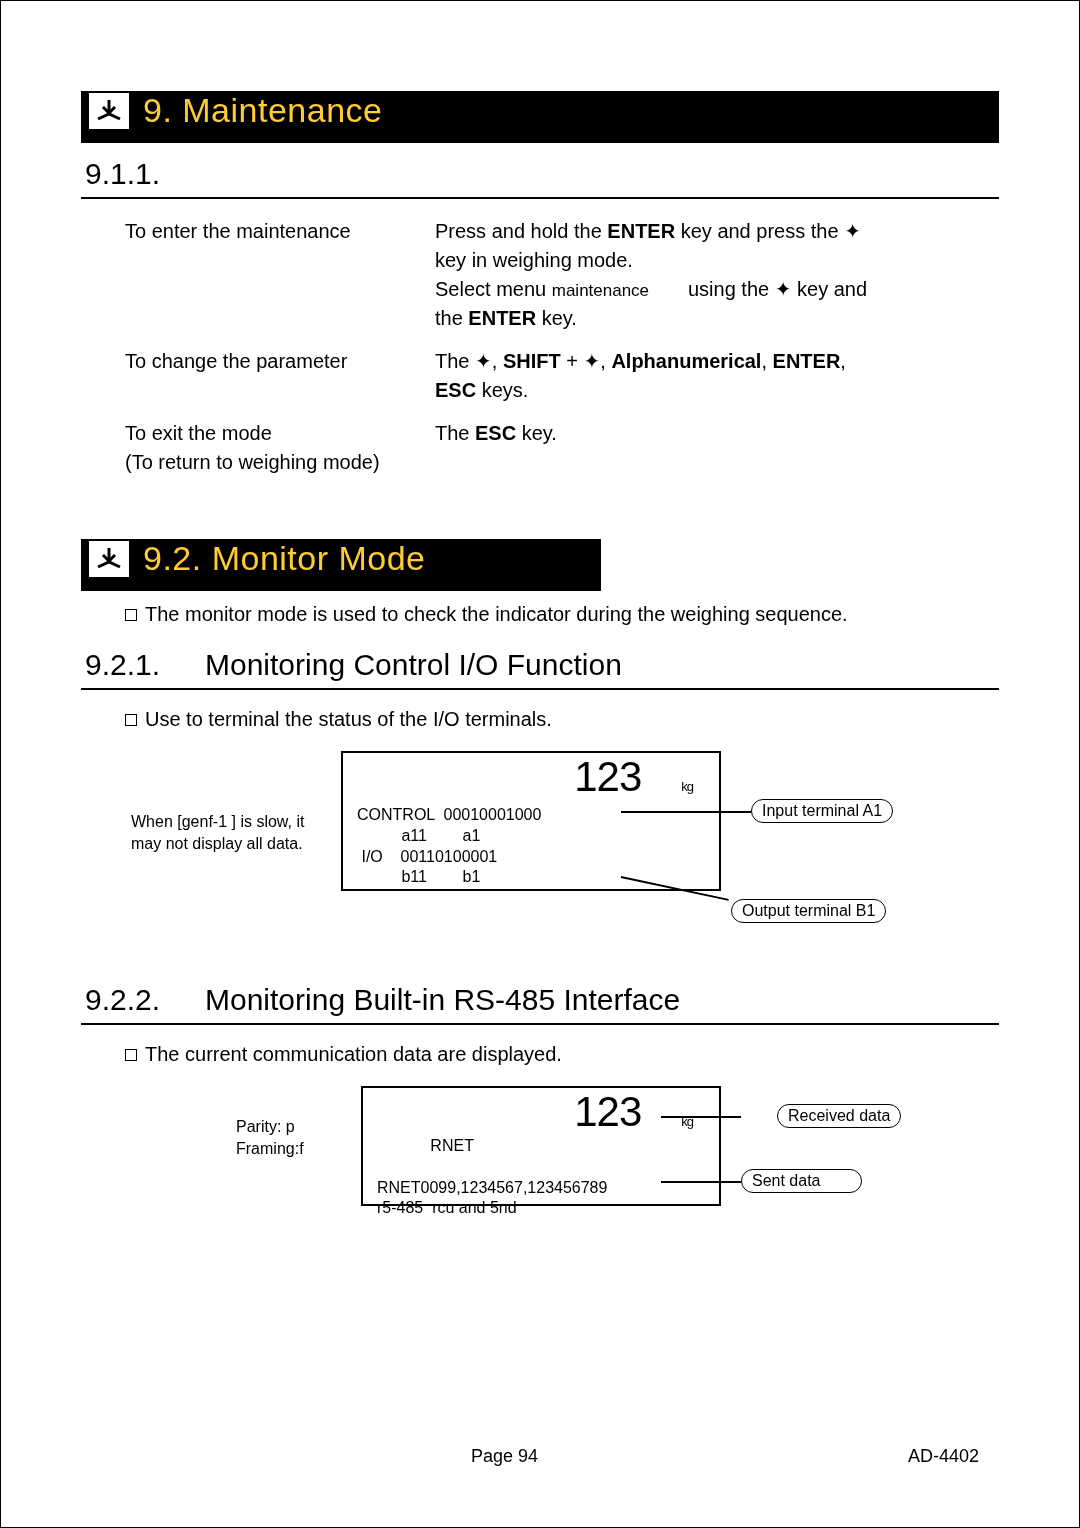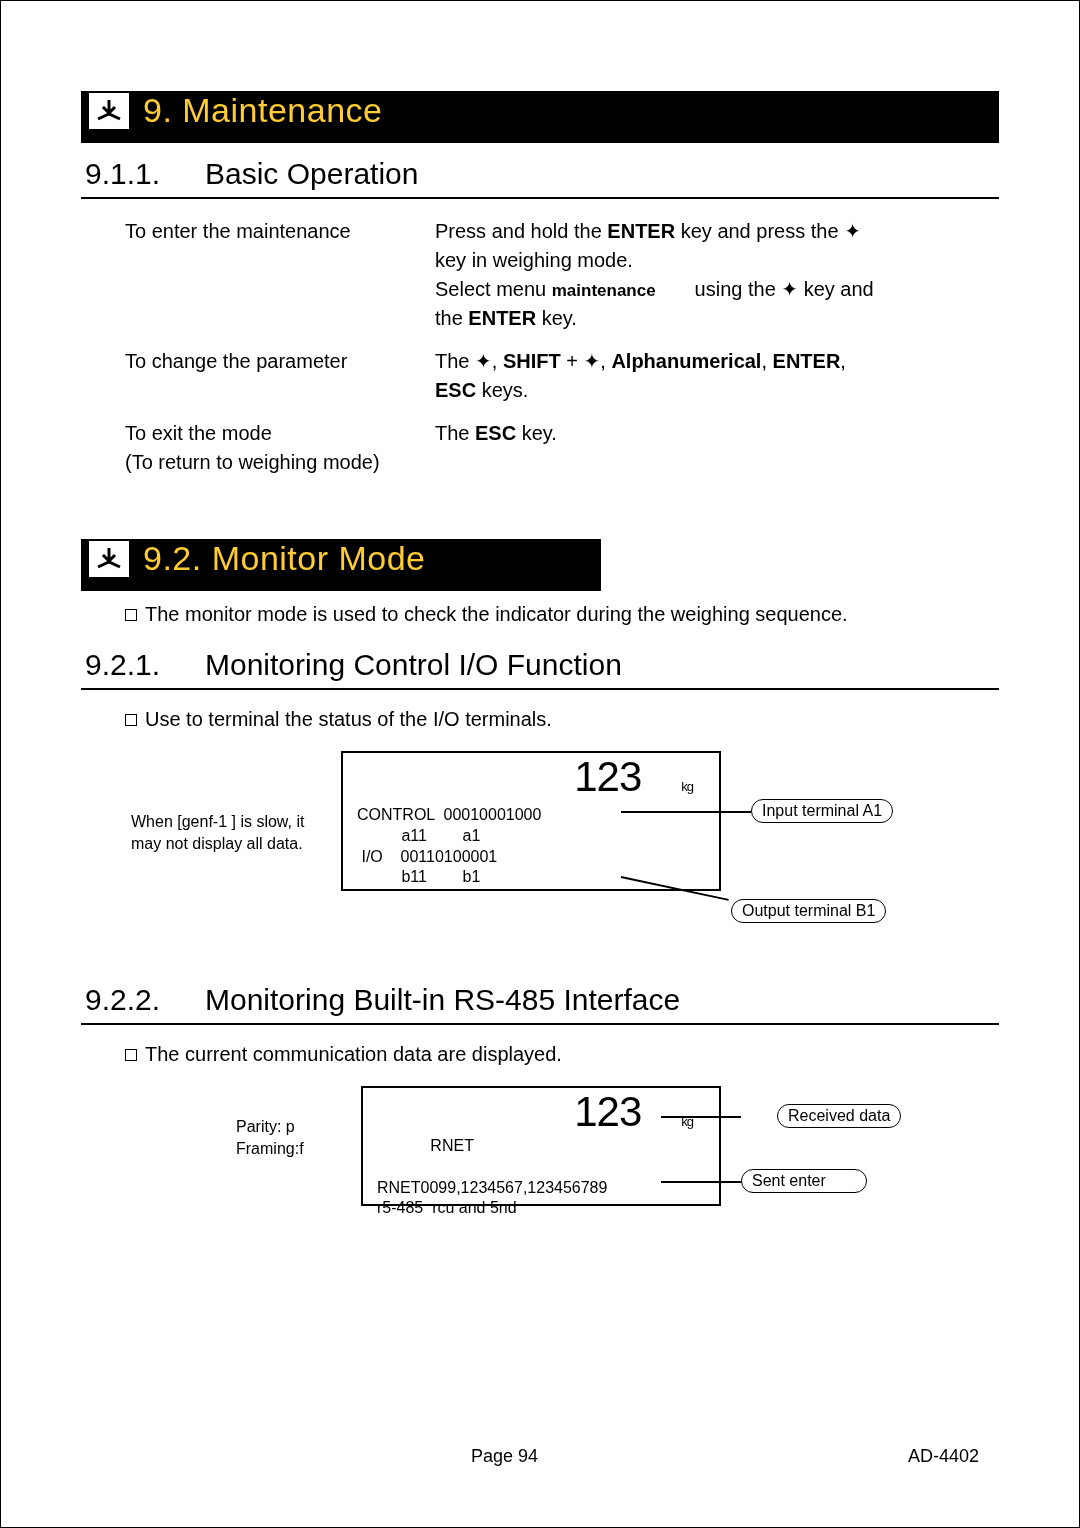--- a/index.html
+++ b/index.html
@@ -103,40 +103,39 @@
   .spacer { height: 24px; }
   .footer {
     position: absolute;
     bottom: 60px;
     left: 0; right: 0;
     display: flex;
     justify-content: space-between;
     padding: 0 100px;
     font-size: 18px;
   }
-  .small { font-size: 17px; font-weight: bold; }
+  .small { font-size: 17px; }
 </style>
 </head>
 <body>
 
 <div class="page">
 
   <div class="banner">
     <div class="icon-box">
       <svg width="30" height="28" viewBox="0 0 30 28">
         <path d="M15 3 L15 16 M15 16 L9 10 M15 16 L21 10" stroke="#000" stroke-width="3" fill="none"></path>
         <path d="M4 22 L15 17 L26 22" stroke="#000" stroke-width="3" fill="none"></path>
       </svg>
     </div>
     <span class="banner-title">9. Maintenance</span>
   </div>
 
   <div class="section-heading">
     <span class="num">9.1.1.</span>
-    <span>Basic Operation</span>
   </div>
 
   <div class="indent1">
     <div class="row2">
       <div class="col-left">To enter the maintenance</div>
       <div class="col-right">
         <span>Press and hold the </span><span class="bold">ENTER</span><span> key and press the </span><span class="kglyph">✦</span><br>
         <span>key in weighing mode.</span><br>
         <span>Select menu </span><span class="small">maintenance</span>
         &nbsp;&nbsp;&nbsp;&nbsp;&nbsp;
@@ -239,21 +238,21 @@
         <span>123</span><span class="screen-unit">kg</span>
       </div>
       <div class="screen-mono" style="left:14px; top:48px;"><span>            RNET</span>
 
 <span>RNET0099,1234567,123456789</span>
 <span>r5-485  rcu and 5nd</span></div>
     </div>
     <div class="callout-line" style="left:580px; top:30px; width:80px;"></div>
     <div class="callout-box" style="left:660px; top:18px;margin-left:36px;">Received data</div>
     <div class="callout-line" style="left:580px; top:95px; width:80px;"></div>
-    <div class="callout-box" style="left:660px; top:83px; padding-right:40px;">Sent enter</div>
+    <div class="callout-box" style="left:660px; top:83px; padding-right:40px;">Sent data</div>
   </div>
 
   <div class="footer">
     <span></span>
     <span>Page 94</span>
     <span>AD-4402</span>
   </div>
 
 </div>
 

